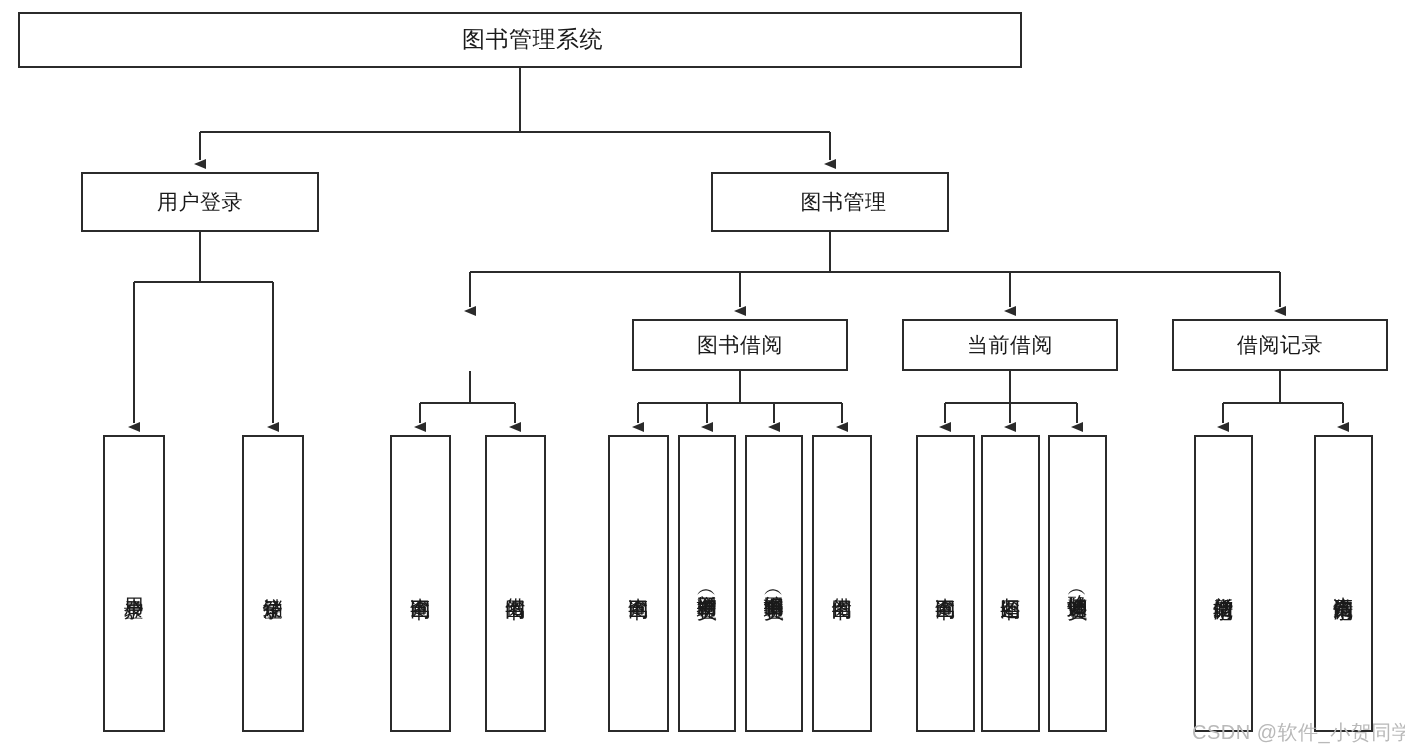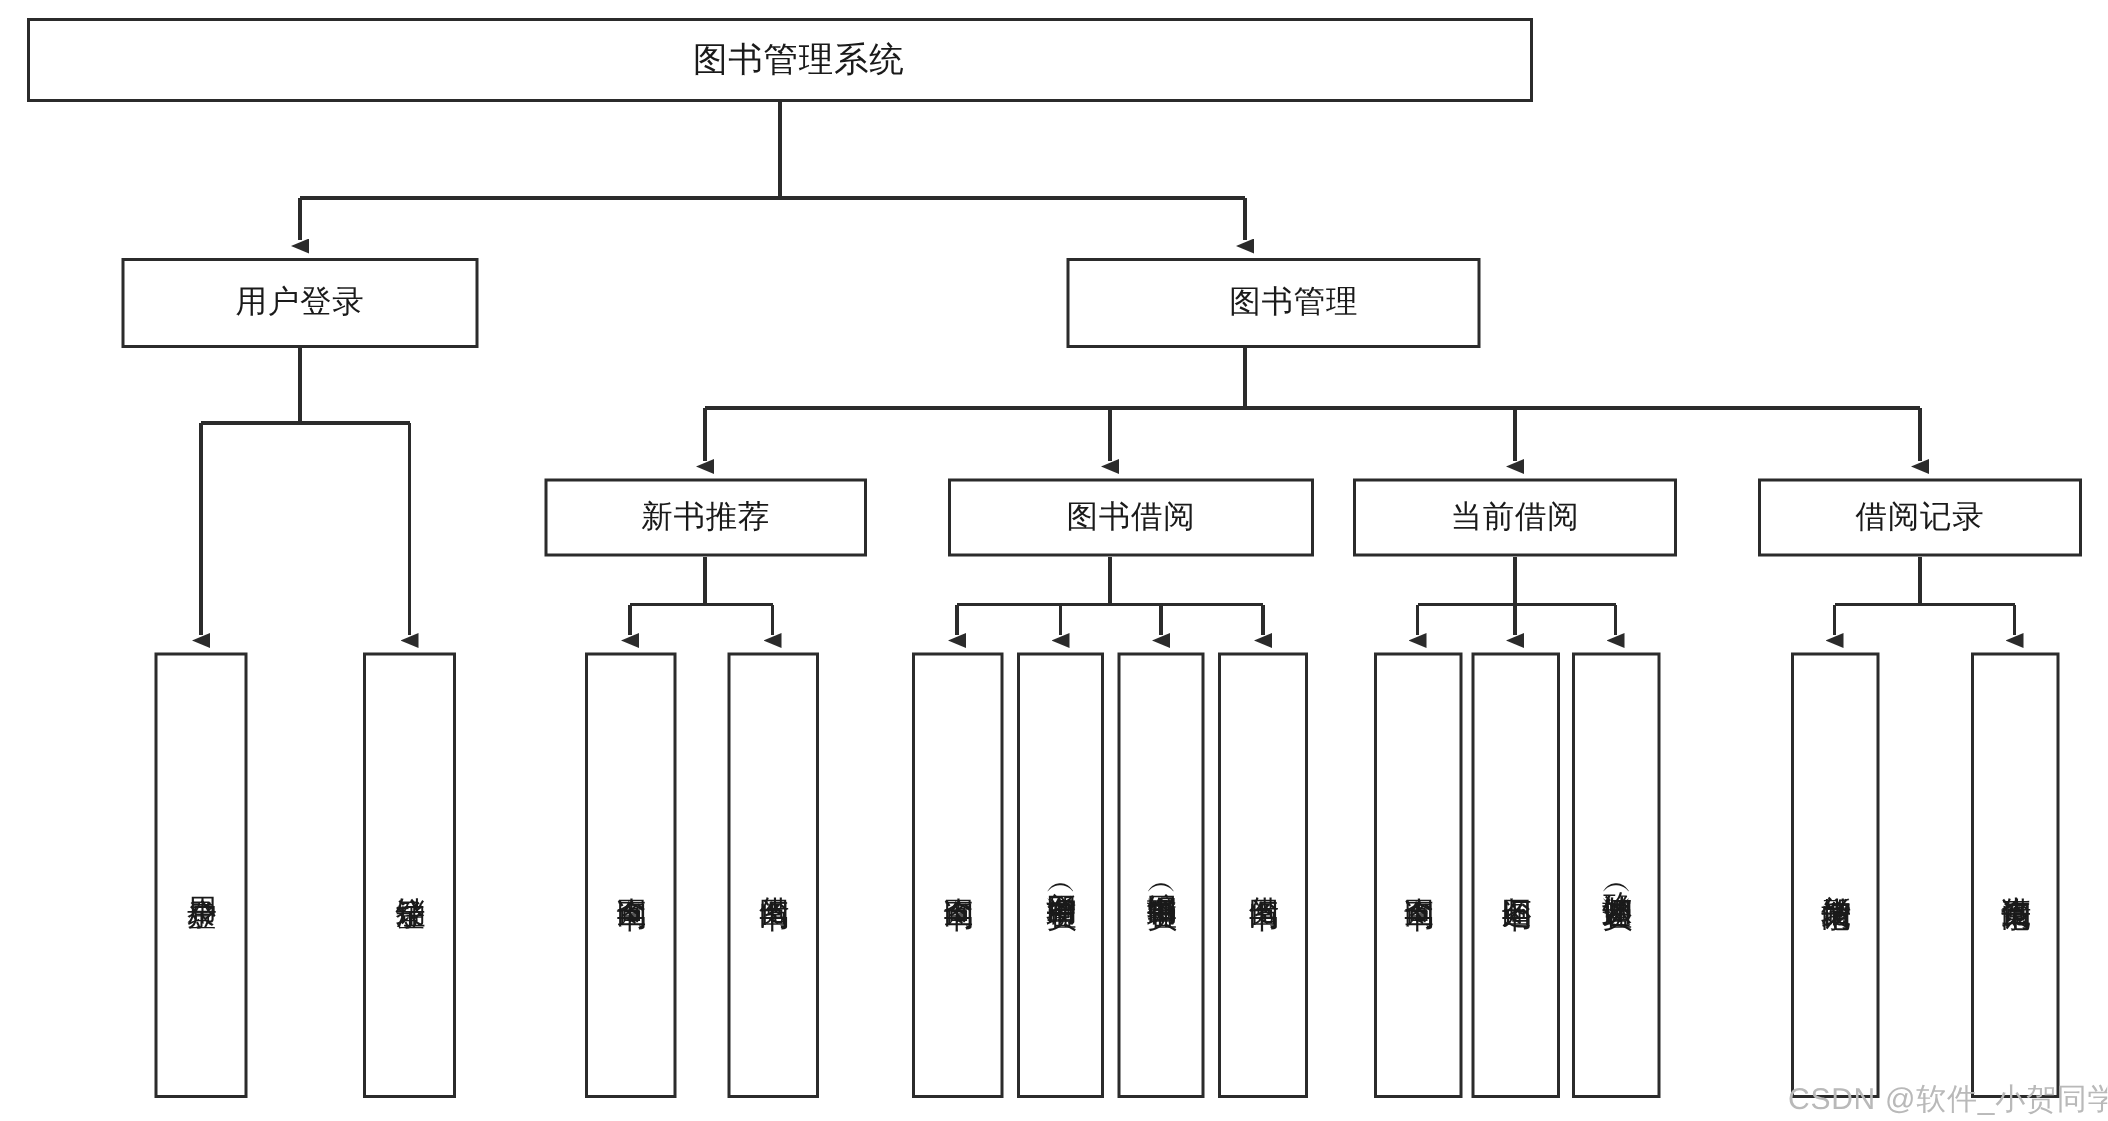--- a/index.html
+++ b/index.html
@@ -118,28 +118,25 @@
     </g>
   </svg>
 
   <div class="node horizontal lvl0" style="left:18px; top:12px; width:1004px; height:56px;padding-left:25px;">
     <span class="node-label">图书管理系统</span>
   </div>
 
   <div class="node horizontal lvl1" style="left:81px; top:172px; width:238px; height:60px;">
     <span class="node-label">用户登录</span>
   </div>
-  <div class="node horizontal lvl1" style="left:711px; top:172px; width:276px; height:60px;padding-left:27px;">
+  <div class="node horizontal lvl1" style="left:711px; top:172px; width:238px; height:60px;padding-left:27px;">
     <span class="node-label">图书管理</span>
   </div>
 
-  <div class="node horizontal lvl2" style="left:363px; top:319px; width:215px; height:52px;">
-    <span class="node-label">新书推荐</span>
-  </div>
-  <div class="node horizontal lvl2" style="left:632px; top:319px; width:244px; height:52px;">
+  <div class="node horizontal lvl2" style="left:632px; top:319px; width:216px; height:52px;">
     <span class="node-label">图书借阅</span>
   </div>
   <div class="node horizontal lvl2" style="left:1172px; top:319px; width:216px; height:52px;">
     <span class="node-label">借阅记录</span>
   </div>
   <div class="node horizontal lvl2" style="left:902px; top:319px; width:216px; height:52px;">
     <span class="node-label">当前借阅</span>
   </div>
 
   <div class="node vertical leaf" style="left:103px; top:435px; width:62px; height:297px;">

